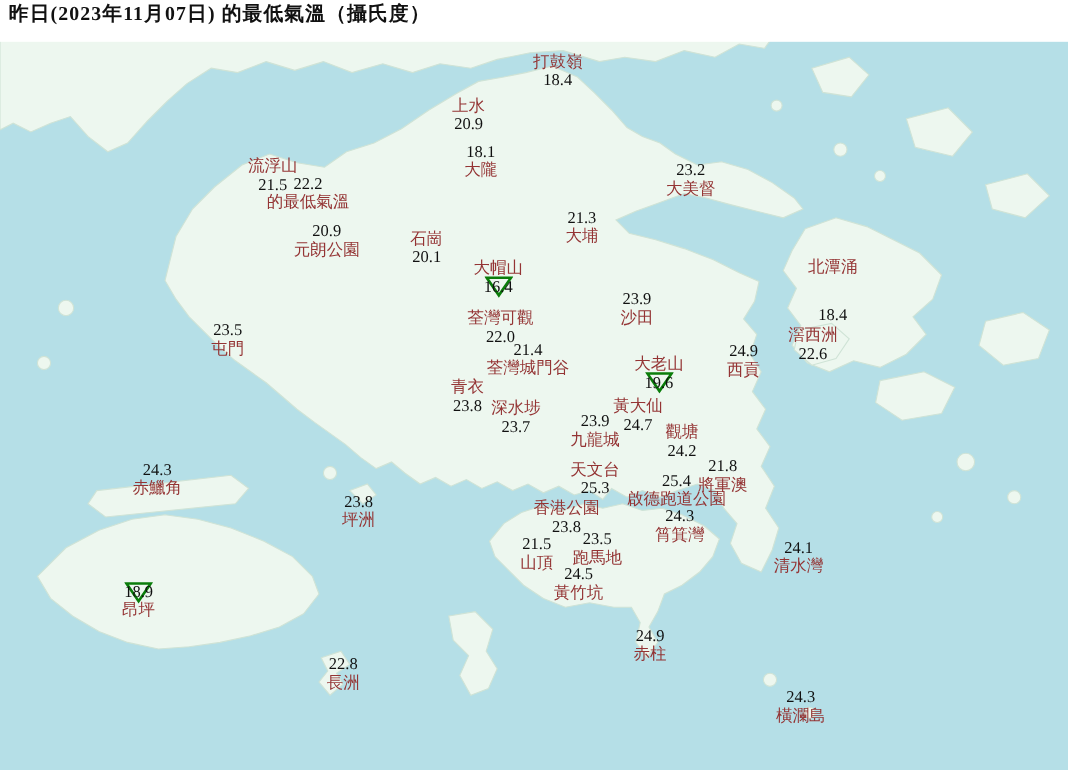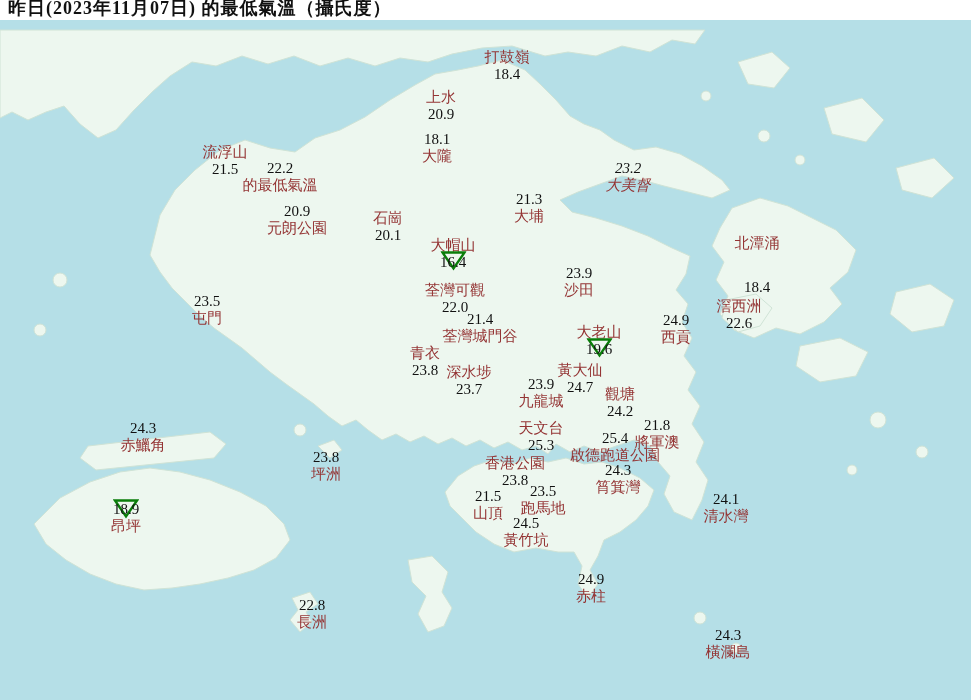--- a/index.html
+++ b/index.html
@@ -1,22 +1,22 @@
 <!DOCTYPE html>
 <html style="--sea: #b5dfe7; --land: #edf7ef; --coast: #cfe3d6; --station-name: #943434; --temperature: #111111; --marker-green: #0a7d0a; --logo-blue: #1d5fa5;"><head>
 <meta charset="utf-8">
 <style>
   html,body{margin:0;padding:0;background:#888;}
   .page{position:relative;width:971px;height:700px;overflow:hidden;
         background:var(--sea,#b5dfe7);
         font-family:"Liberation Serif","DejaVu Serif",serif;}
   .map{position:absolute;left:0;top:0;z-index:0;}
   .land{fill:var(--land,#edf7ef);stroke:var(--coast,#cfe3d6);stroke-width:1;}
-  .titlebar{position:absolute;top:0;left:0;right:0;height:20px;background:#ffffff;
-            display:flex;align-items:flex-end;padding-left:8px;z-index:5;}
+  .titlebar{position:absolute;top:0;left:0;right:0;height:38px;background:#ffffff;
+            display:flex;align-items:flex-start;padding-left:8px;z-index:5;}
   .titlebar span{font-size:18px;font-weight:600;color:#111;letter-spacing:1px;}
   .stations{position:absolute;inset:0;z-index:3;padding-left:48px;}
   .station{position:absolute;transform:translate(-50%,-50%);
            display:flex;flex-direction:column;align-items:center;
            line-height:16.5px;font-size:15px;white-space:nowrap;}
   .sname{color:var(--station-name,#943434);}
   .stemp{color:var(--temperature,#111111);position:relative;}
   .tval{position:relative;z-index:2;}
   .marker{position:absolute;left:50%;top:48%;transform:translate(-50%,-50%);
           z-index:1;pointer-events:none;line-height:0;}
@@ -64,45 +64,45 @@
         <circle class="land" cx="736" cy="648" r="5"></circle>
       </g>
     </g>
   </svg>
 
   <div class="stations">
       <div class="station" style="left: 507px; top: 65px;">
         <span class="sname">打鼓嶺</span>
         <span class="stemp"><span class="tval">18.4</span></span>
       </div>
-      <div class="station" style="left: 441px; top: 105px;">
+      <div class="station" style="left: 426px; top: 105px;">
         <span class="sname">上水</span>
         <span class="stemp"><span class="tval">20.9</span></span>
       </div>
       <div class="station" style="left: 437px; top: 147px;">
         <span class="stemp"><span class="tval">18.1</span></span>
         <span class="sname">大隴</span>
       </div>
-      <div class="station" style="left: 225px; top: 160px; justify-content: center;">
+      <div class="station" style="left: 248px; top: 160px; justify-content: center;">
         <span class="sname">流浮山</span>
         <span class="stemp"><span class="tval">21.5</span></span>
       </div>
       <div class="station" style="left: 280px; top: 176px;">
         <span class="stemp"><span class="tval">22.2</span></span>
         <span class="sname">的最低氣溫</span>
       </div>
       <div class="station" style="left: 297px; top: 219px;">
         <span class="stemp"><span class="tval">20.9</span></span>
         <span class="sname">元朗公園</span>
       </div>
       <div class="station" style="left: 388px; top: 216px; margin-top: 10px;">
         <span class="sname">石崗</span>
         <span class="stemp"><span class="tval">20.1</span></span>
       </div>
-      <div class="station" style="left: 628px; top: 176px; font-style: italic;">
+      <div class="station" style="left: 628px; top: 164px;">
         <span class="stemp"><span class="tval">23.2</span></span>
         <span class="sname">大美督</span>
       </div>
       <div class="station" style="left: 529px; top: 207px;">
         <span class="stemp"><span class="tval">21.3</span></span>
         <span class="sname">大埔</span>
       </div>
       <div class="station" style="left: 453px; top: 253px; justify-content: space-between;">
         <span class="sname">大帽山</span>
         <span class="stemp"><span class="marker"><svg width="26" height="21" viewBox="0 0 26 21">
@@ -200,21 +200,21 @@
         <span class="sname">跑馬地</span>
       </div>
       <div class="station" style="left: 526px; top: 531px;">
         <span class="stemp"><span class="tval">24.5</span></span>
         <span class="sname">黃竹坑</span>
       </div>
       <div class="station" style="left: 726px; top: 507px;">
         <span class="stemp"><span class="tval">24.1</span></span>
         <span class="sname">清水灣</span>
       </div>
-      <div class="station" style="left: 126px; top: 517px;">
+      <div class="station" style="left: 126px; top: 547px;">
         <span class="stemp"><span class="marker"><svg width="26" height="21" viewBox="0 0 26 21">
               <polygon class="tri" points="2,2.5 24,2.5 13,18.5"></polygon>
             </svg></span><span class="tval">18.9</span></span>
         <span class="sname">昂坪</span>
       </div>
       <div class="station" style="left: 312px; top: 613px;">
         <span class="stemp"><span class="tval">22.8</span></span>
         <span class="sname">長洲</span>
       </div>
       <div class="station" style="left: 591px; top: 587px;">

